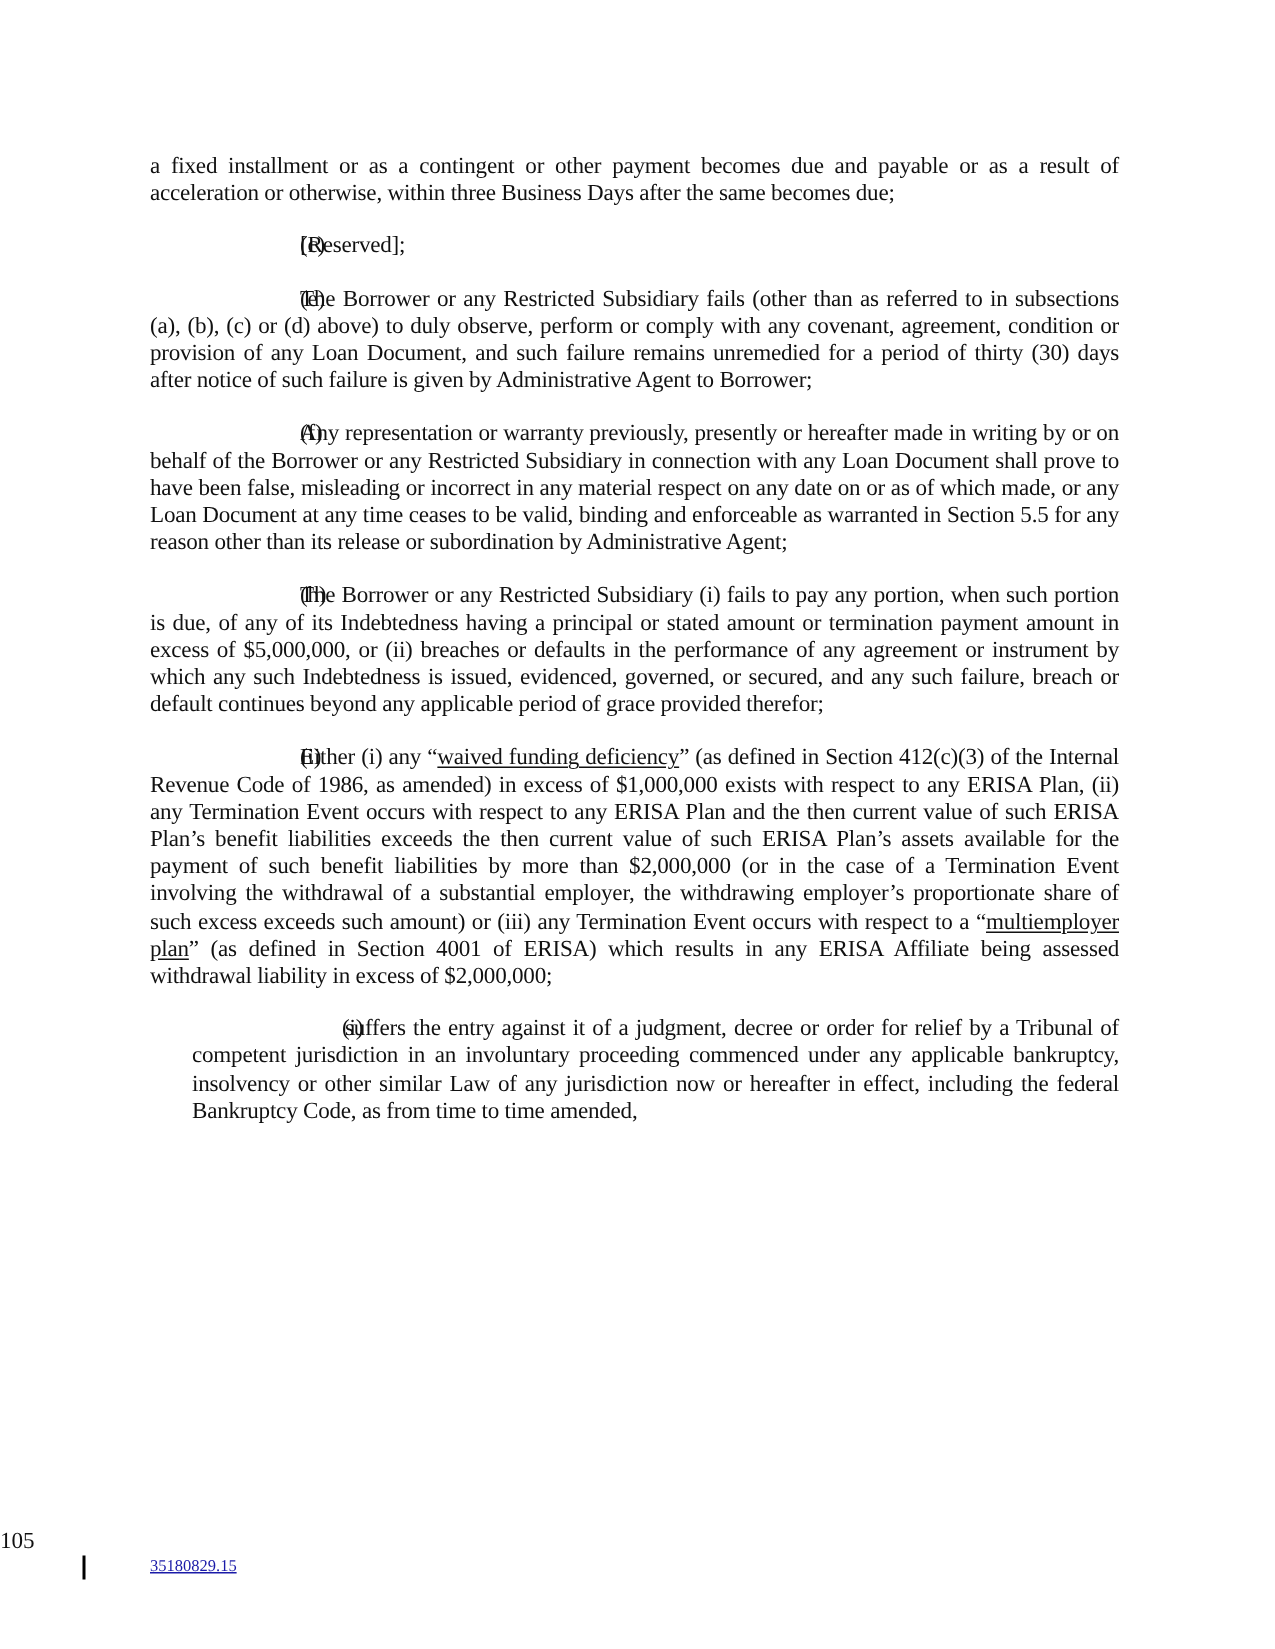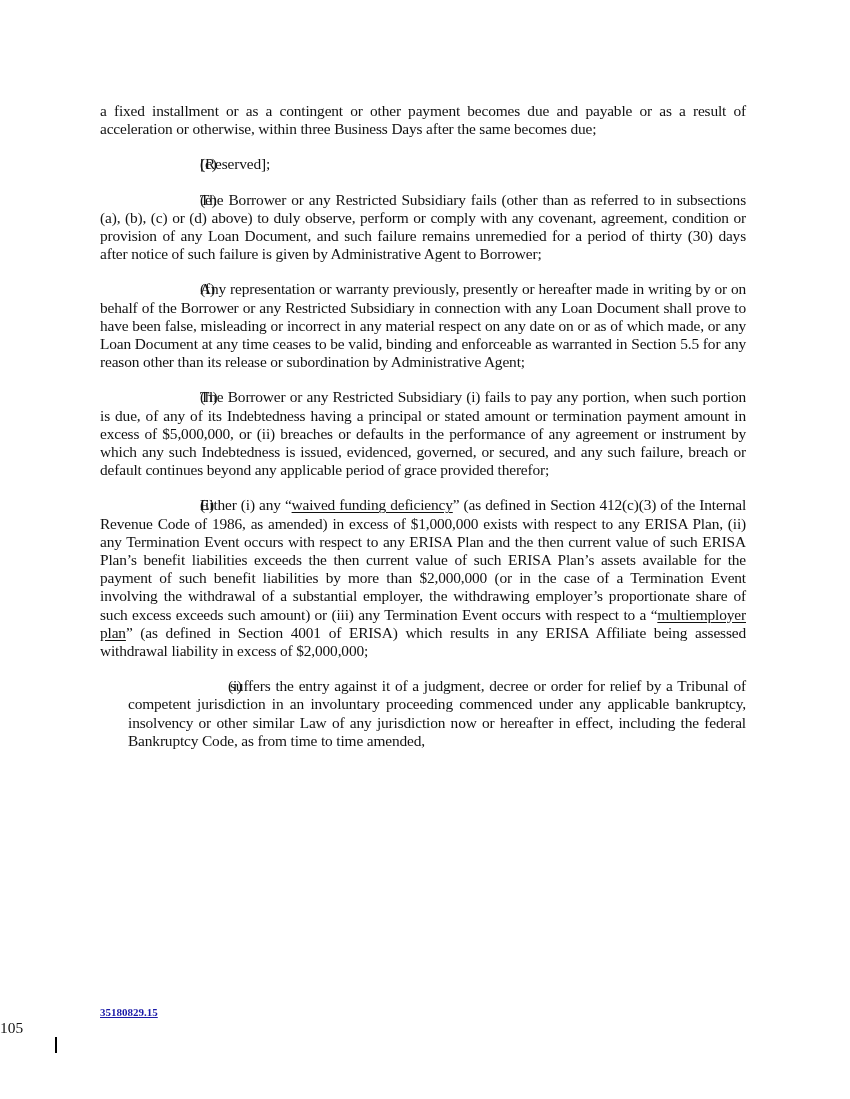--- a/index.html
+++ b/index.html
@@ -52,23 +52,23 @@
     left: 0;
     width: 850px;
     top: 1019px;
     text-align: left;
     font-size: 15.4px;
     color: #111111;
   }
   .doc-id {
     position: absolute;
     left: 100px;
-    top: 1006px;
+    top: 1038px;
     font-size: 11px;
-    font-weight: bold;
+    font-weight: normal;
     color: #1a1aa8;
     text-decoration: underline;
     font-family: "Liberation Serif", serif;
   }
   .change-bar {
     position: absolute;
     left: 55px;
     top: 1037px;
     width: 2px;
     height: 16px;

